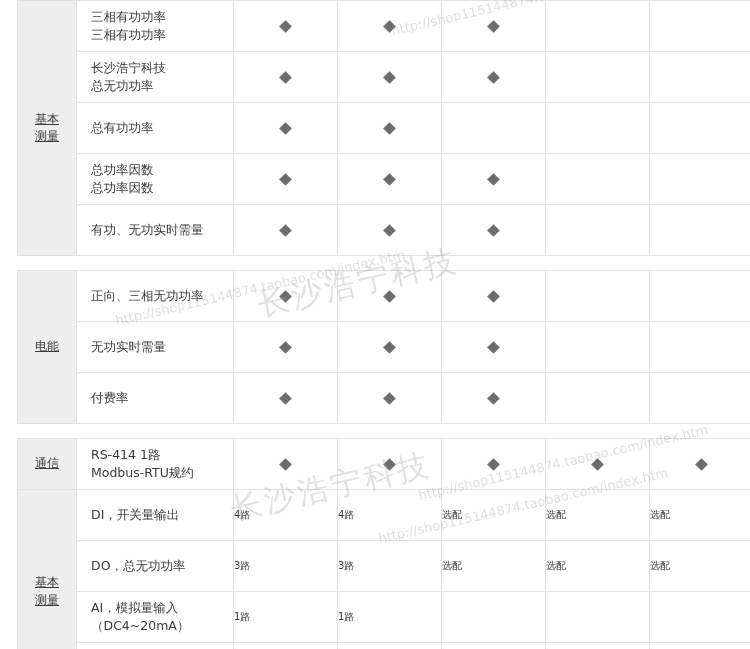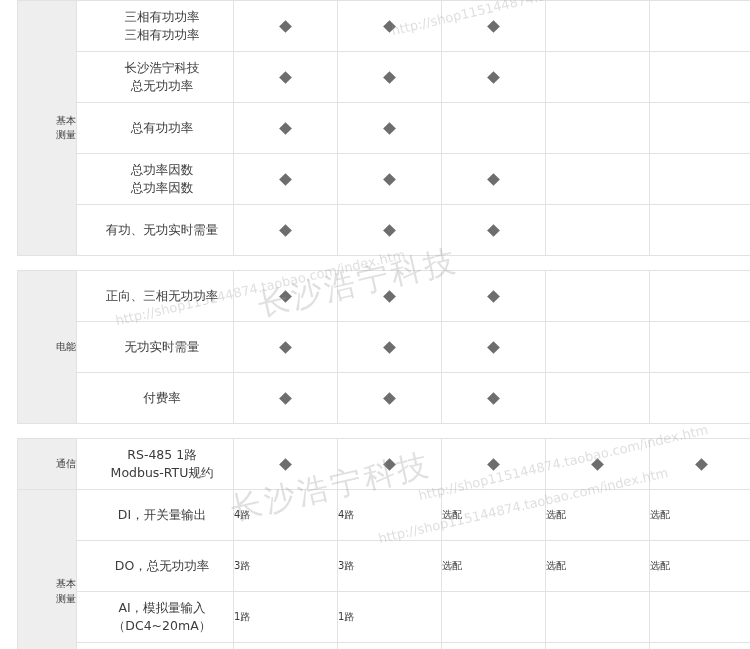--- a/index.html
+++ b/index.html
@@ -27,29 +27,30 @@
     font-size: 12.5px;
     color: #3b3b3b;
     line-height: 1.45;
     padding: 0;
     height: 50px;
     vertical-align: middle;
     background: #ffffff;
   }
   td.cat {
     background: #eeeeee;
-    text-align: right;
+    text-align: center;
     color: #3b3b3b;
-    font-size: 10px;
+    font-size: 12px;
     width: 58px;
     border-left: 1px solid #e2e2e2;
+    text-decoration: underline;
   }
   td.name {
     padding-left: 14px;
-    text-align: center;
+    text-align: left;
     width: 142px;
   }
   td.mark {
     text-align: center;
     width: 103px;
   }
   td.val {
     text-align: left;
     width: 103px;
     font-size: 10px;
@@ -199,21 +200,21 @@
 
   <div class="gap"></div>
 
   <table class="spec-table">
     <tbody>
         <tr>
       <td class="cat">
         <span class="nl">通信</span>
       </td>
       <td class="name">
-        <span class="nl">RS-485          1路</span>
+        <span class="nl">RS-414          1路</span>
         <span class="nl">Modbus-RTU规约</span>
       </td>
       <td class="mark"><span class="diamond"></span></td>
       <td class="mark"><span class="diamond"></span></td>
       <td class="mark"><span class="diamond"></span></td>
       <td class="mark"><span class="diamond"></span></td>
       <td class="mark"><span class="diamond"></span></td>
     </tr>
     <tr>
       <td class="cat" rowspan="4">

